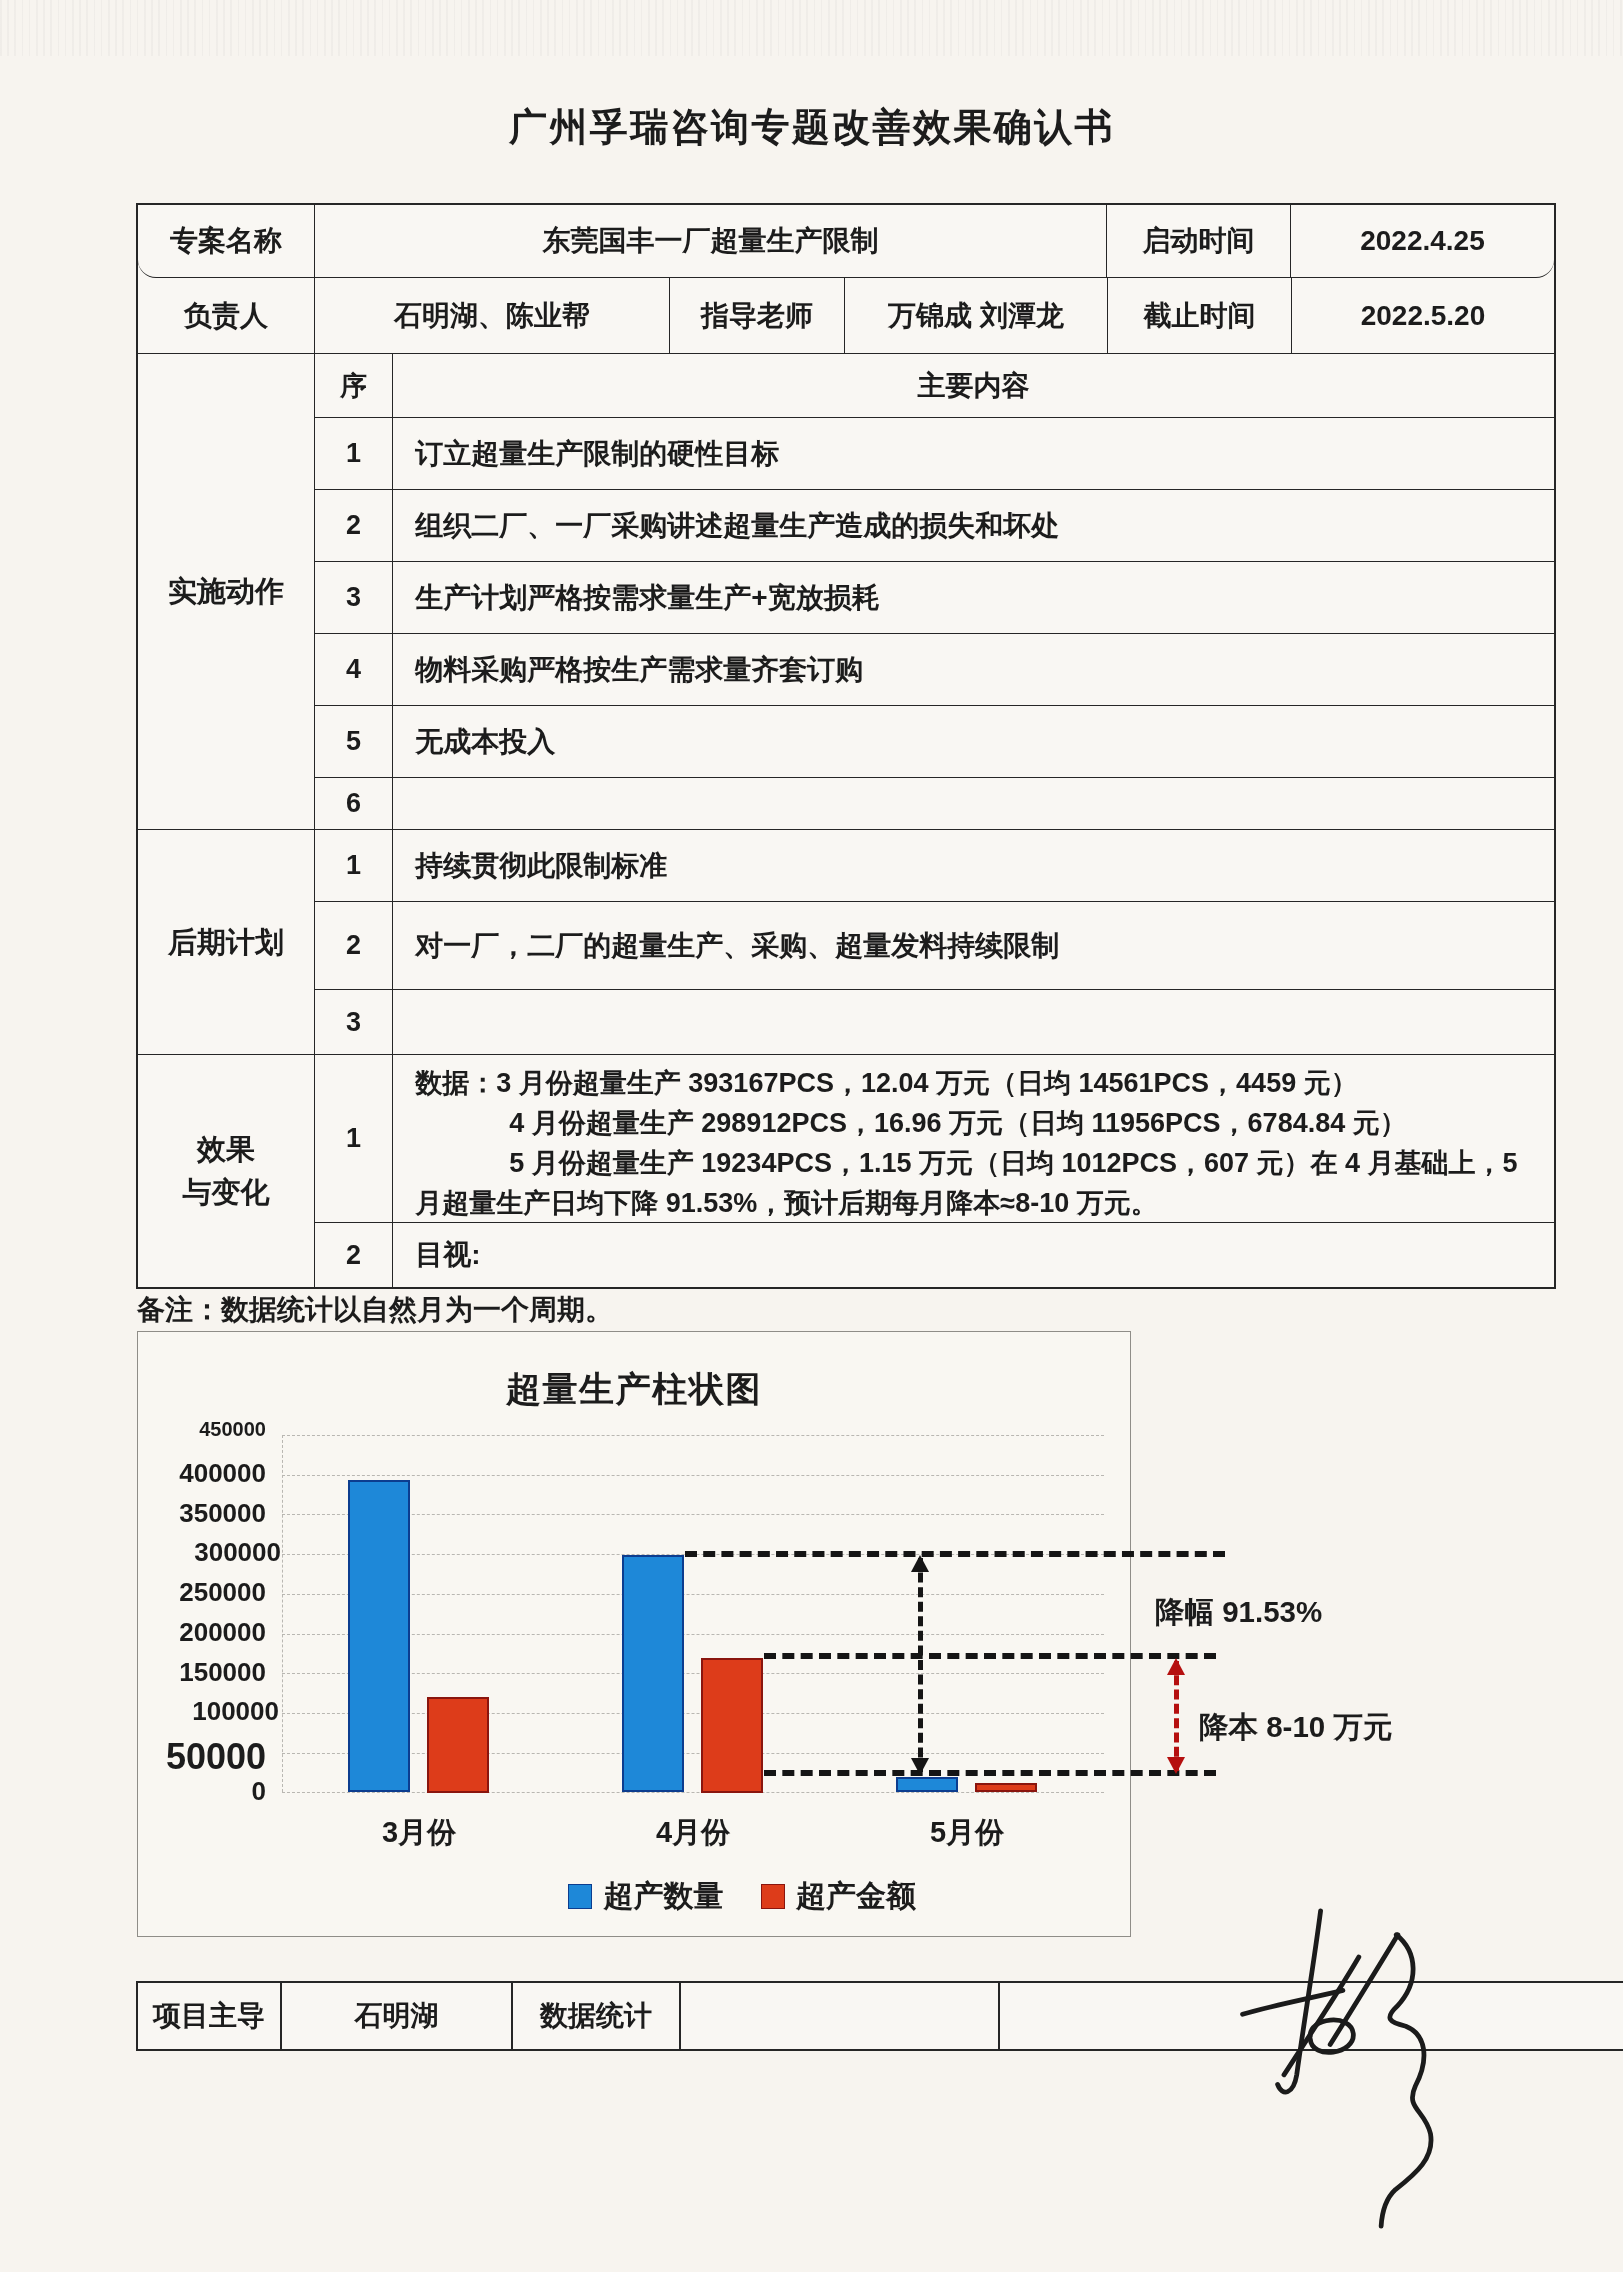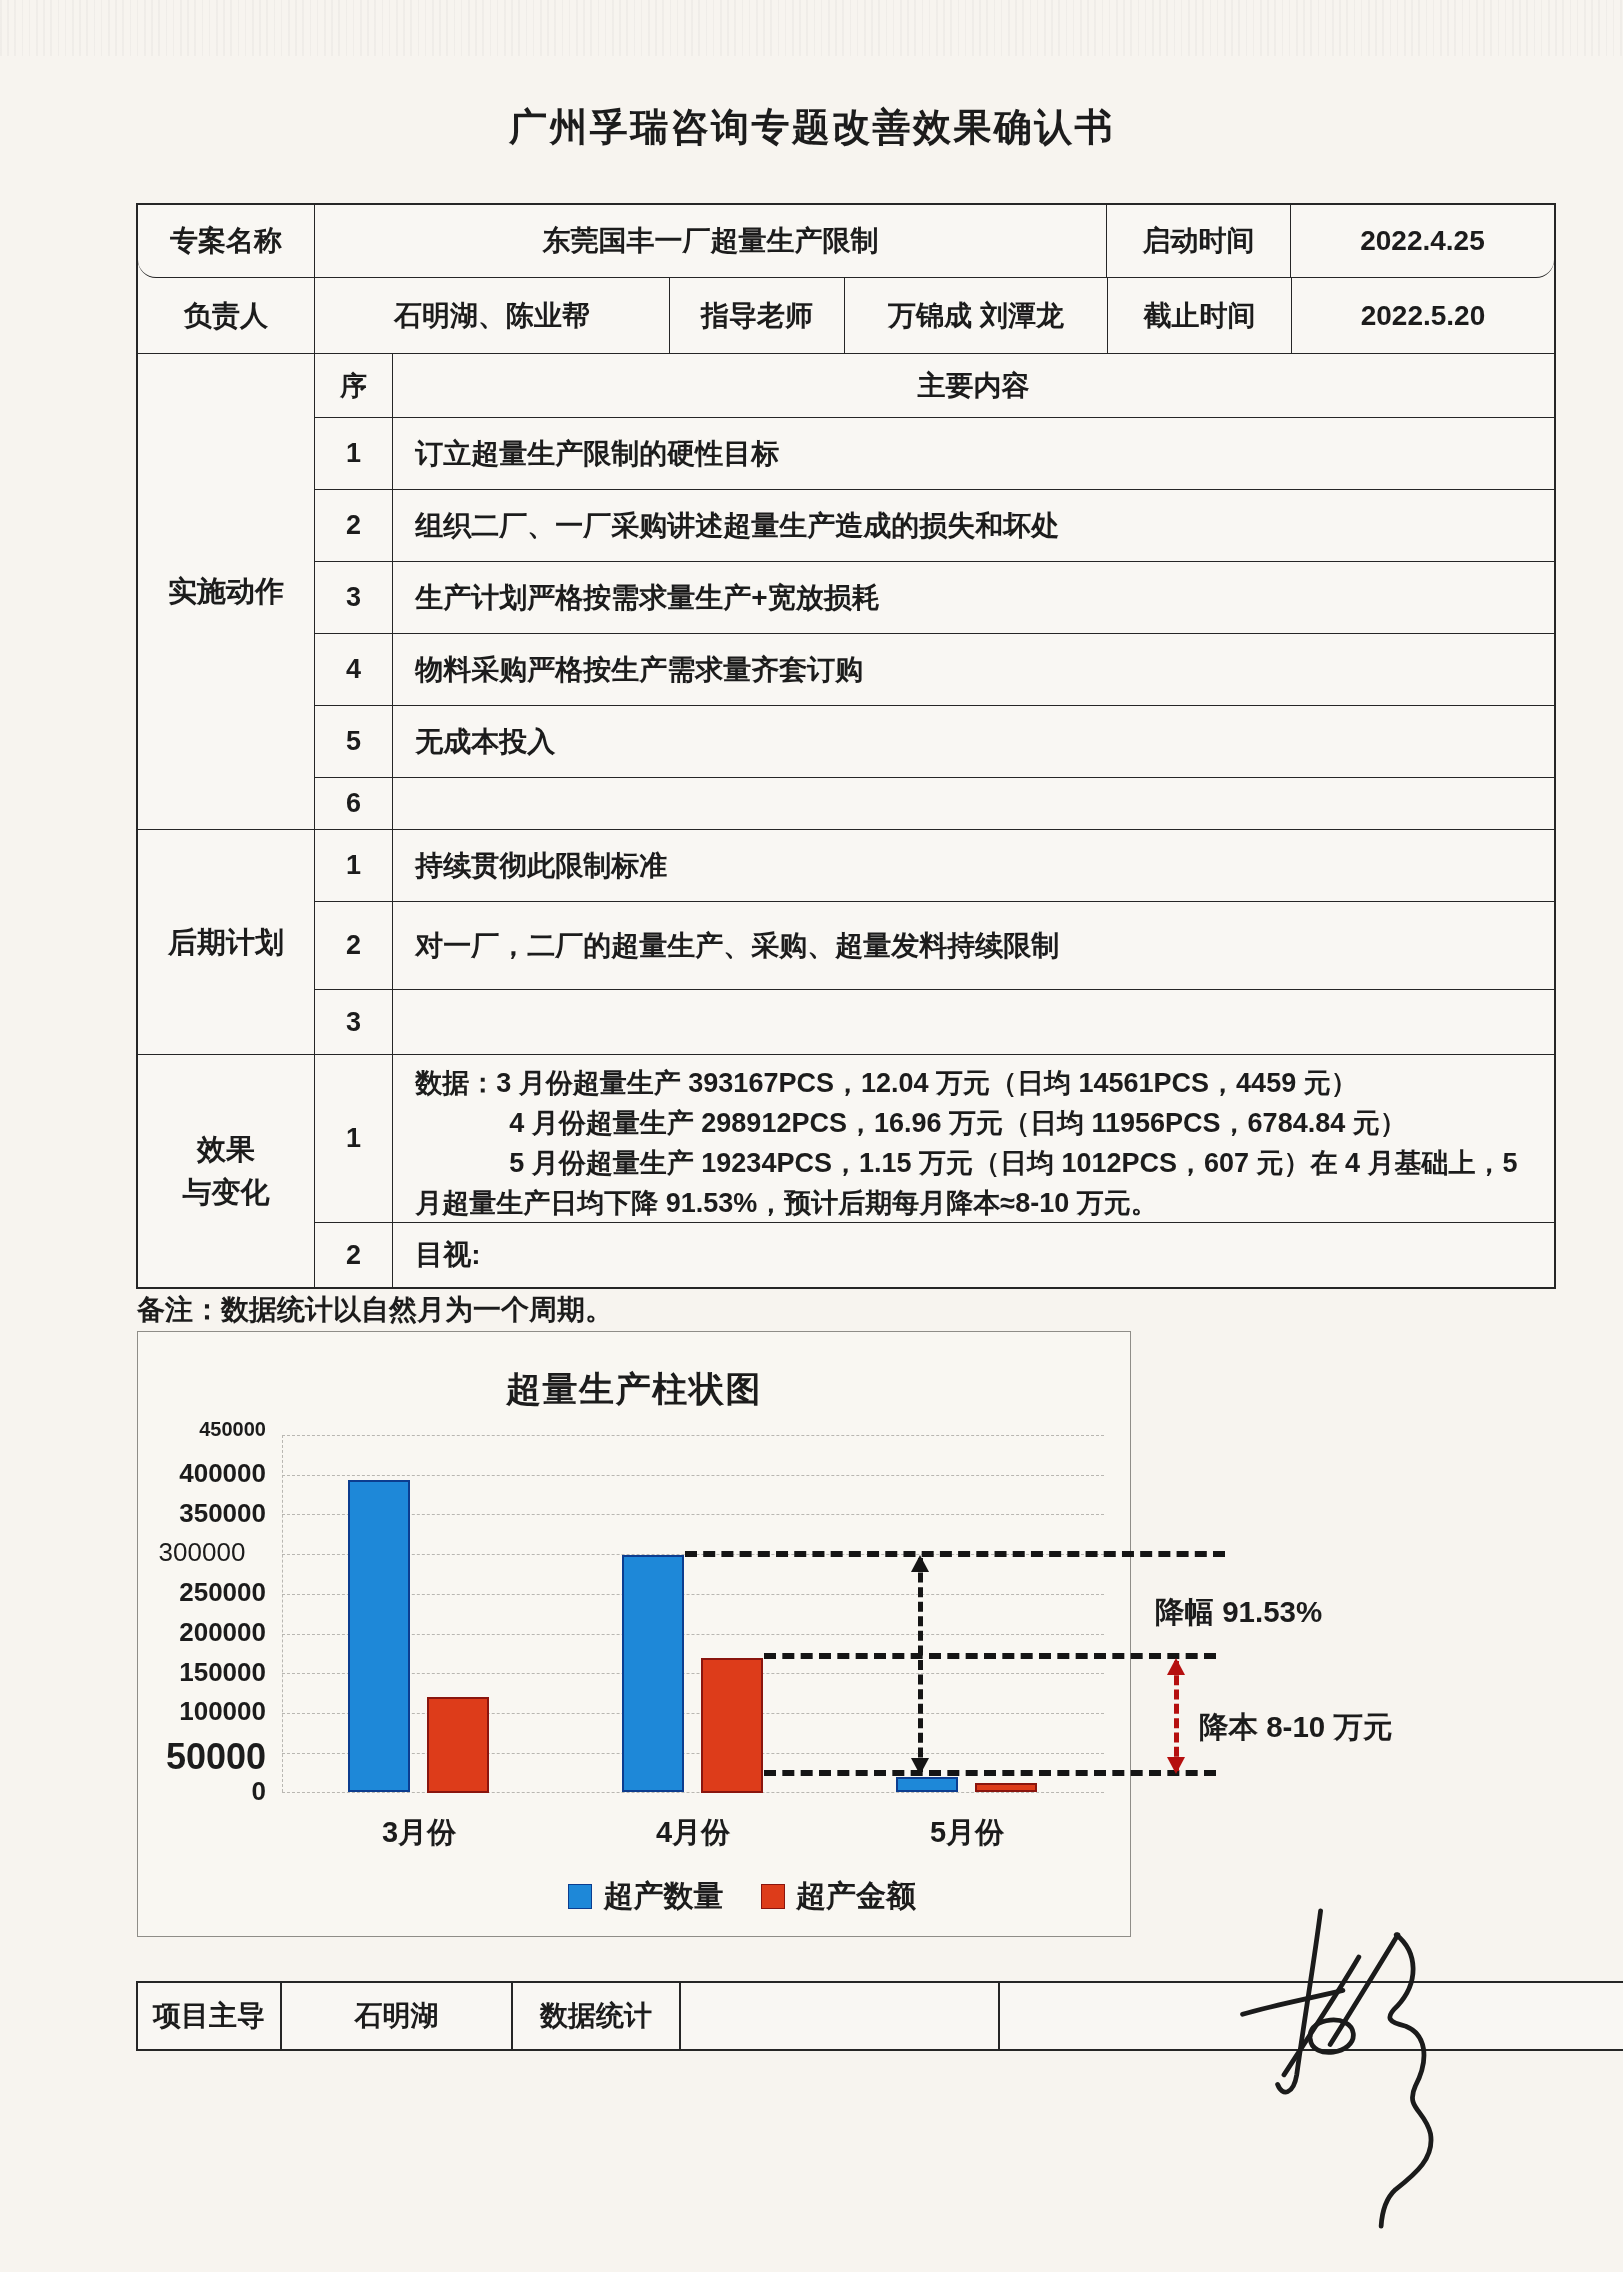--- a/index.html
+++ b/index.html
@@ -197,29 +197,29 @@
   <div class="note-line">备注：数据统计以自然月为一个周期。</div>
 
   <div class="chart-box">
     <div class="chart-title">超量生产柱状图</div>
     <div class="plot-layer" id="plot-layer">
         <div style="position: absolute; left: 144px; top: 460px; width: 822px; height: 0px; border-top: 1.6px dashed rgb(185, 183, 178);"></div>
         <div style="position: absolute; left: 8px; top: 444px; width: 120px; text-align: right; font-size: 26px; font-weight: 700;">0</div>
         <div style="position: absolute; left: 144px; top: 421px; width: 822px; height: 0px; border-top: 1.6px dashed rgb(185, 183, 178);"></div>
         <div style="position: absolute; left: 8px; top: 404px; width: 120px; text-align: right; font-size: 36px; font-weight: 700;">50000</div>
         <div style="position: absolute; left: 144px; top: 381px; width: 822px; height: 0px; border-top: 1.6px dashed rgb(185, 183, 178);"></div>
-        <div style="position: absolute; left: 8px; top: 364px; width: 120px; text-align: right; font-size: 26px; font-weight: 700;">100000</div>
+        <div style="position: absolute; left: 21px; top: 364px; width: 120px; text-align: right; font-size: 26px; font-weight: 700;">100000</div>
         <div style="position: absolute; left: 144px; top: 341px; width: 822px; height: 0px; border-top: 1.6px dashed rgb(185, 183, 178);"></div>
         <div style="position: absolute; left: 8px; top: 325px; width: 120px; text-align: right; font-size: 26px; font-weight: 700;">150000</div>
         <div style="position: absolute; left: 144px; top: 302px; width: 822px; height: 0px; border-top: 1.6px dashed rgb(185, 183, 178);"></div>
         <div style="position: absolute; left: 8px; top: 285px; width: 120px; text-align: right; font-size: 26px; font-weight: 700;">200000</div>
         <div style="position: absolute; left: 144px; top: 262px; width: 822px; height: 0px; border-top: 1.6px dashed rgb(185, 183, 178);"></div>
         <div style="position: absolute; left: 8px; top: 245px; width: 120px; text-align: right; font-size: 26px; font-weight: 700;">250000</div>
         <div style="position: absolute; left: 144px; top: 222px; width: 822px; height: 0px; border-top: 1.6px dashed rgb(185, 183, 178);"></div>
-        <div style="position: absolute; left: 4px; top: 205px; width: 120px; text-align: center; font-size: 26px; font-weight: 400;">300000</div>
+        <div style="position: absolute; left: 23px; top: 205px; width: 120px; text-align: right; font-size: 26px; font-weight: 700;">300000</div>
         <div style="position: absolute; left: 144px; top: 182px; width: 822px; height: 0px; border-top: 1.6px dashed rgb(185, 183, 178);"></div>
         <div style="position: absolute; left: 8px; top: 166px; width: 120px; text-align: right; font-size: 26px; font-weight: 700;">350000</div>
         <div style="position: absolute; left: 144px; top: 143px; width: 822px; height: 0px; border-top: 1.6px dashed rgb(185, 183, 178);"></div>
         <div style="position: absolute; left: 8px; top: 126px; width: 120px; text-align: right; font-size: 26px; font-weight: 700;">400000</div>
         <div style="position: absolute; left: 144px; top: 103px; width: 822px; height: 0px; border-top: 1.6px dashed rgb(185, 183, 178);"></div>
         <div style="position: absolute; left: 8px; top: 86px; width: 120px; text-align: right; font-size: 20px; font-weight: 700;">450000</div>
         <div style="position: absolute; left: 144px; top: 103px; width: 0px; height: 357px; border-left: 1.6px dashed rgb(185, 183, 178);"></div>
         <div style="position: absolute; left: 185px; top: 481px; width: 192px; text-align: center; font-size: 29px; font-weight: 700;">3月份</div>
         <div style="position: absolute; left: 210px; top: 148px; width: 62px; height: 312px; background: rgb(30, 136, 216); border: 2.4px solid rgb(12, 61, 143); box-sizing: border-box;"></div>
         <div style="position: absolute; left: 289px; top: 365px; width: 62px; height: 96px; background: rgb(221, 60, 26); border: 2.4px solid rgb(138, 21, 14); box-sizing: border-box;"></div>

